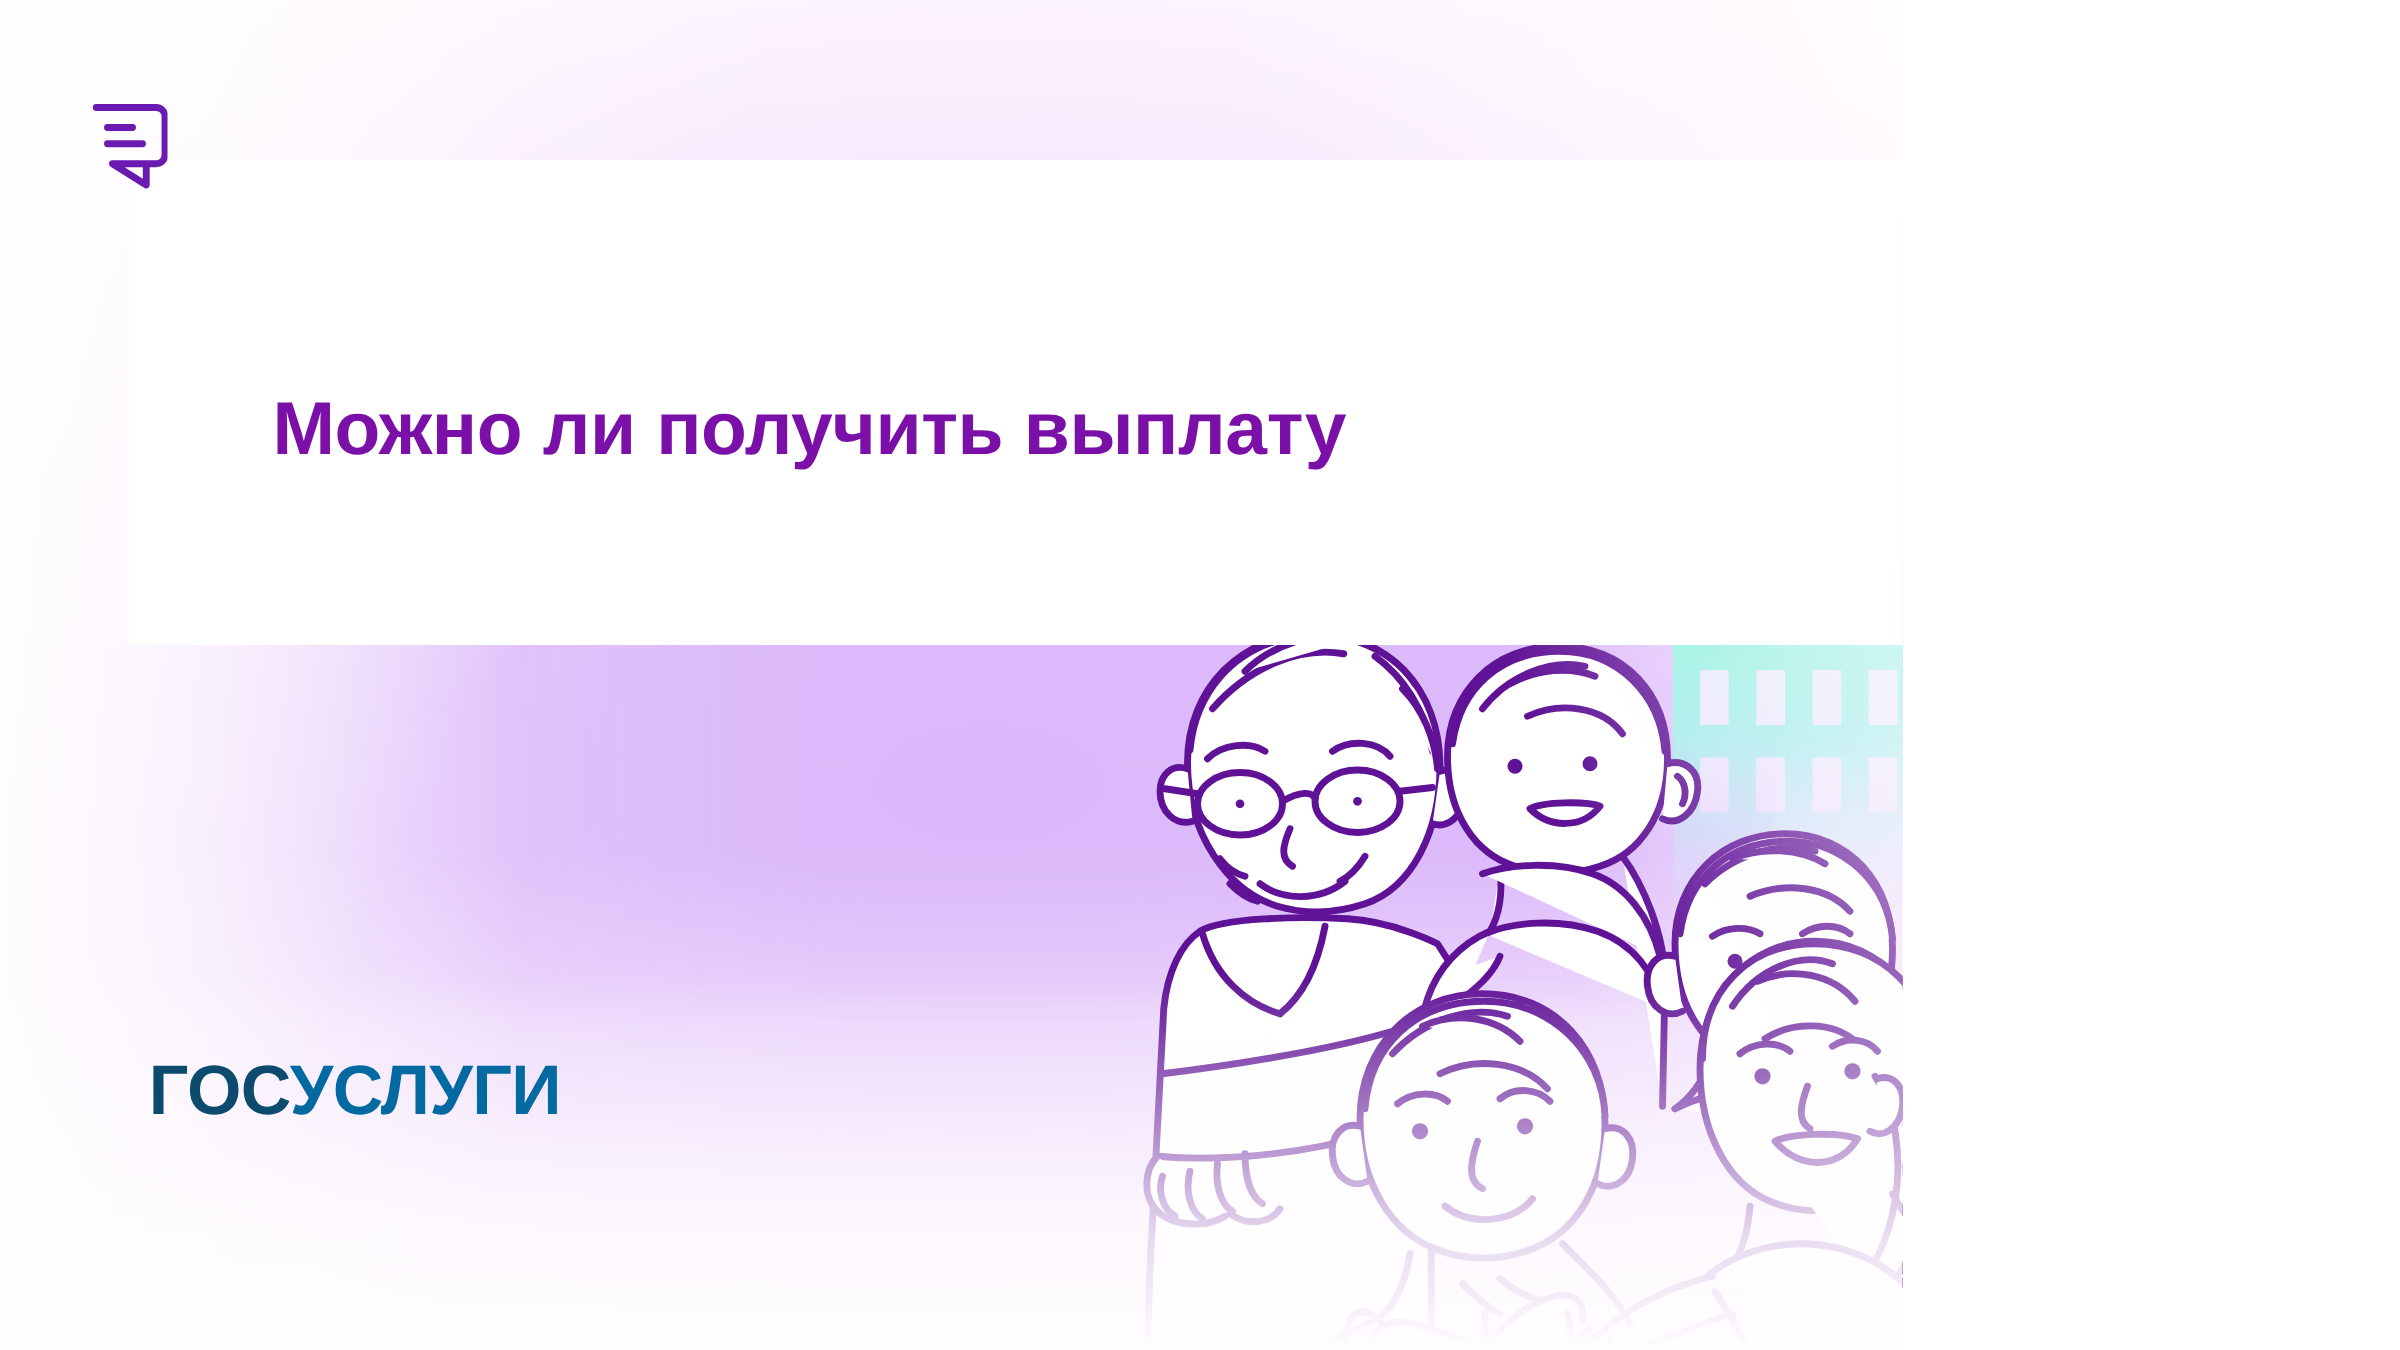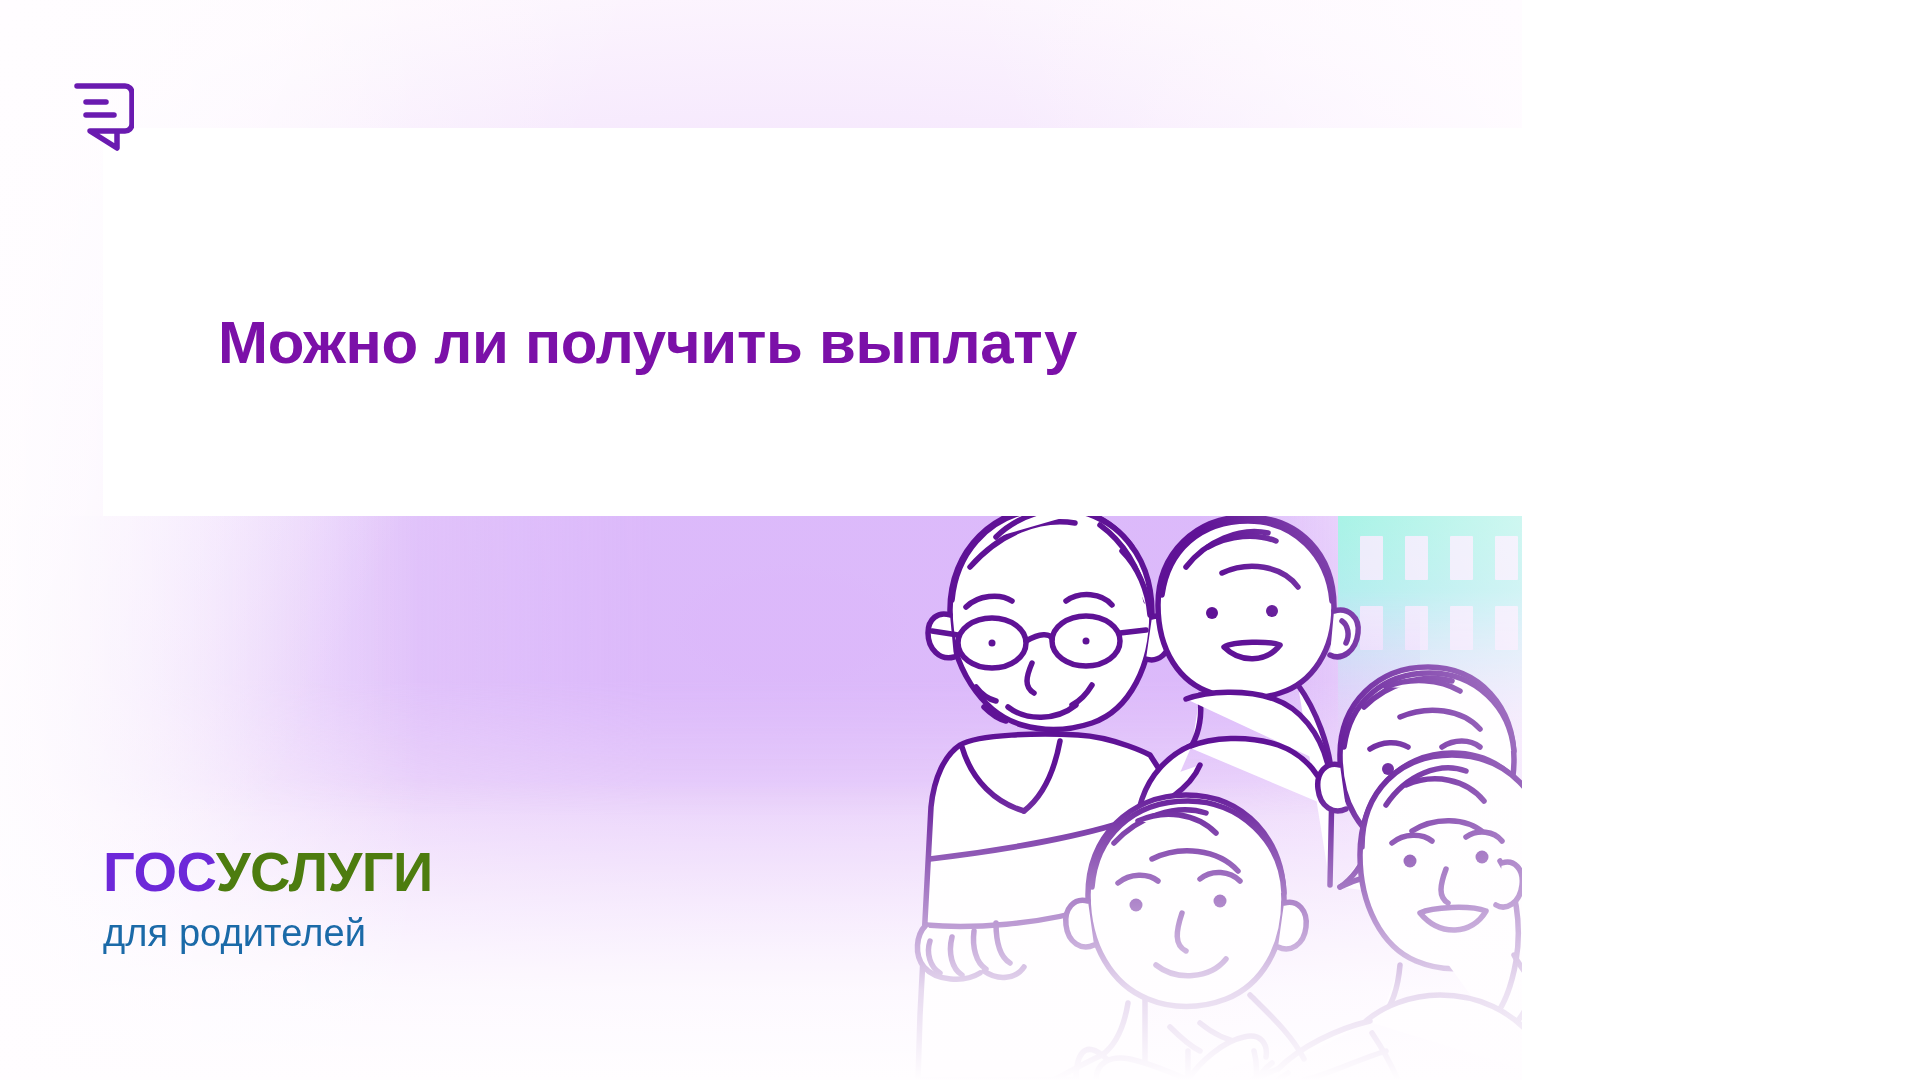--- a/index.html
+++ b/index.html
@@ -168,22 +168,22 @@
     left: 103px;
     top: 844px;
   }
   #gosuslugi-logo .logo-word {
     font-size: 56px;
     font-weight: 700;
     letter-spacing: -0.5px;
     line-height: 1;
     white-space: nowrap;
   }
-  #gosuslugi-logo .logo-gos { color: #6d28d9; }
-  #gosuslugi-logo .logo-uslugi { color: #4d7c0f; }
+  #gosuslugi-logo .logo-gos { color: #0c4a6e; margin-left: 16px; }
+  #gosuslugi-logo .logo-uslugi { color: #0369a1; }
   #gosuslugi-logo .logo-sub {
     margin-top: 14px;
     font-size: 38px;
     font-weight: 400;
     color: #1b6aa8;
     letter-spacing: 0.1px;
     line-height: 1;
     white-space: nowrap;
   }
 </style>
@@ -396,16 +396,15 @@
   </div>
 
   <svg id="chat-bubble-icon" viewBox="0 0 66 70" fill="none">
     <path d="M9 4 H57 A7 7 0 0 1 64 11 V42 A7 7 0 0 1 57 49 H22 L49 66 V49" stroke="#6a1ab0" stroke-width="5.5" stroke-linejoin="round" stroke-linecap="round" fill="none"></path>
     <path d="M18 20 H38" stroke="#6a1ab0" stroke-width="5.5" stroke-linecap="round"></path>
     <path d="M18 33 H46" stroke="#6a1ab0" stroke-width="5.5" stroke-linecap="round"></path>
   </svg>
 
   <div id="gosuslugi-logo">
     <div class="logo-word"><span class="logo-gos">ГОС</span><span class="logo-uslugi">УСЛУГИ</span></div>
-    <div class="logo-sub">для родителей</div>
   </div>
 
 </div>
 
 </body></html>

